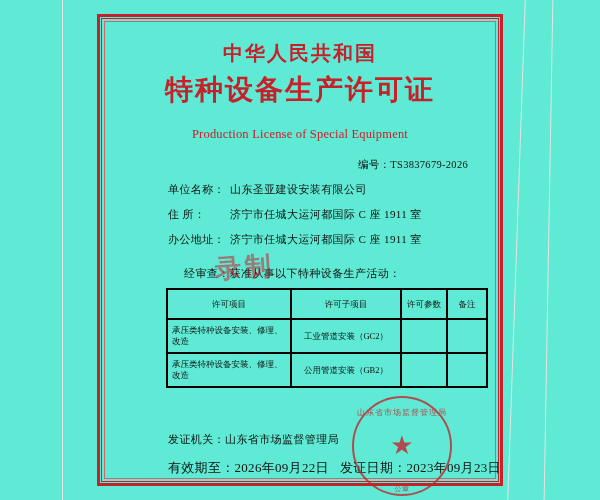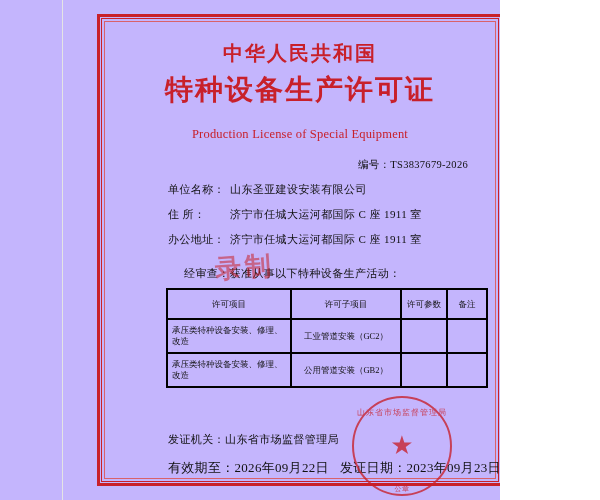--- a/index.html
+++ b/index.html
@@ -8,23 +8,23 @@
   }
   body {
     width: 600px;
     height: 500px;
     background: #ffffff;
     font-family: "Liberation Serif", serif;
     overflow: hidden;
   }
   .page {
     position: relative;
-    width: 500px;
+    width: 600px;
     height: 500px;
-    background: #c4b5fd;
+    background: #5eead4;
     overflow: hidden;
   }
   
   .cert-border-outer {
     position: absolute;
     left: 97px;
     top: 14px;
     width: 406px;
     height: 472px;
     border: 3px solid #c8202a;

